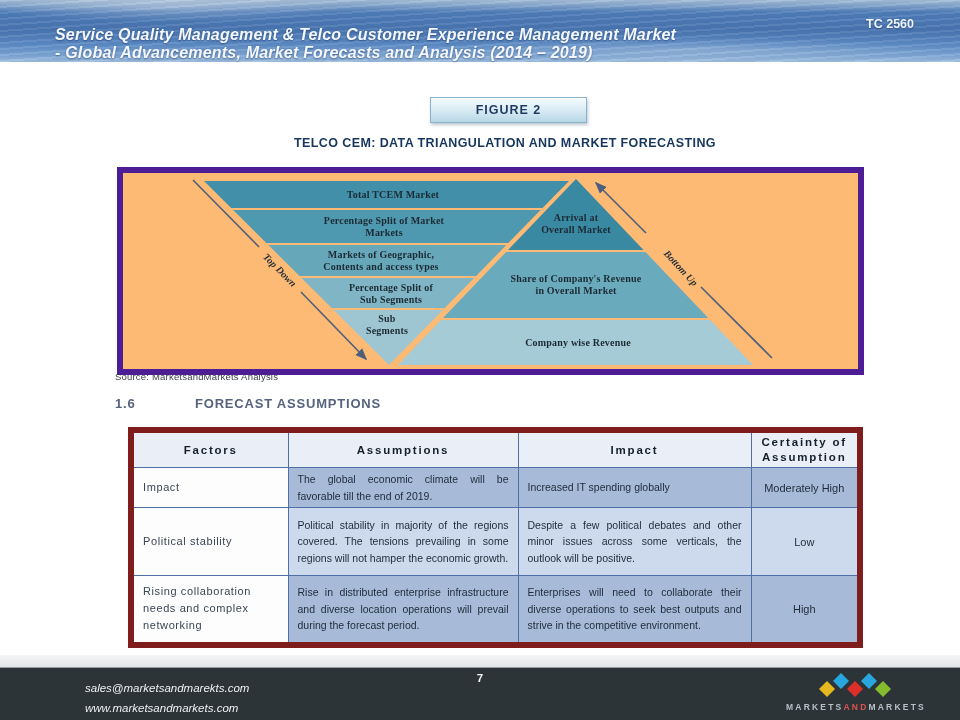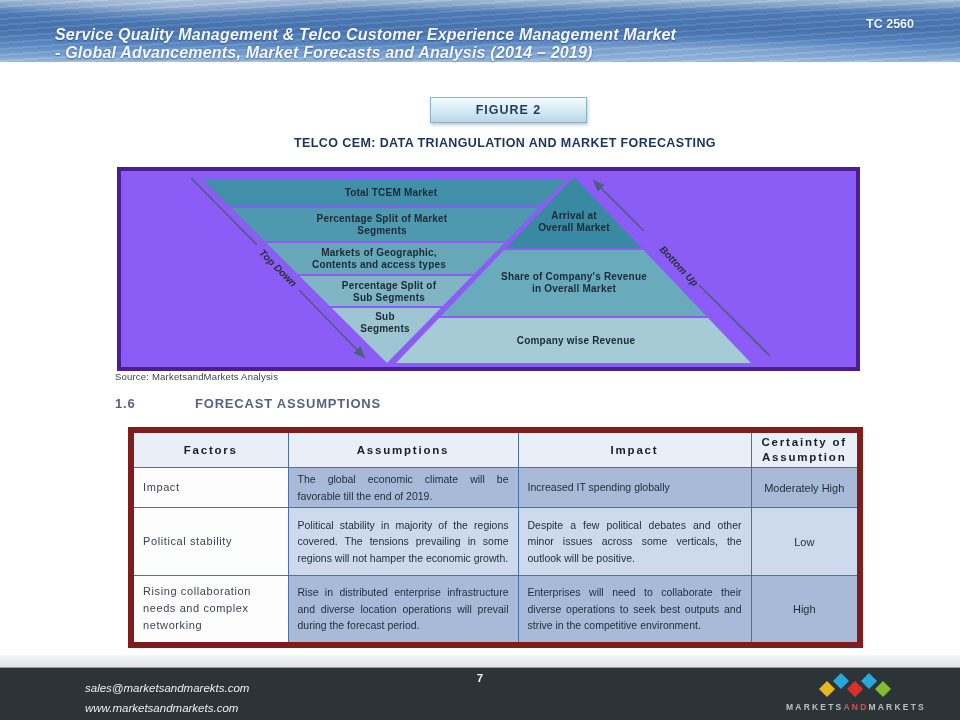--- a/index.html
+++ b/index.html
@@ -41,21 +41,21 @@
     margin-left:32px;
   }
   .figure-title {
     position:absolute; left:0; top:136px; width:960px; text-align:center;
     color:#17365d; font-weight:bold; font-size:12.5px; letter-spacing:.4px;padding-left:25px;
   }
 
   
   .diagram-box {
     position:absolute; left:117px; top:167px; width:735px; height:196px;
-    border:4px solid #4c1d95; background:#8b5cf6;
+    border:6px solid #4c1d95; background:#fdba74;font-family:Liberation Serif, serif;
   }
   .diagram-box svg { position:absolute; left:0; top:0; }
   .band-label {
     position:absolute; transform:translate(-50%,-50%);
     white-space:pre-line; text-align:center;
     font-size:10px; font-weight:bold; color:#1c2a33;
     line-height:11.5px; letter-spacing:.2px;
   }
   .arrow-label {
     position:absolute; transform:translate(-50%,-50%) rotate(45deg);
@@ -166,21 +166,21 @@
       <rect x="258" y="147" width="385" height="45" fill="#a4cbd6"></rect>
     </g>
     <line x1="70" y1="7" x2="136" y2="74" stroke="#4e5f7d" stroke-width="1.6"></line>
     <line x1="178" y1="119" x2="243" y2="186" stroke="#4e5f7d" stroke-width="1.6" marker-end="url(#ah)"></line>
     <line x1="649" y1="185" x2="578" y2="114" stroke="#4e5f7d" stroke-width="1.6"></line>
     <line x1="523" y1="60" x2="473" y2="10" stroke="#4e5f7d" stroke-width="1.6" marker-end="url(#ah)"></line>
   </svg>
 
   <div class="band-label" style="left:270px; top:22px;">Total TCEM Market</div>
   <div class="band-label" style="left:261px; top:53px;">Percentage Split of Market
-Segments</div>
+Markets</div>
   <div class="band-label" style="left:258px; top:87px;">Markets of Geographic,
 Contents and access types</div>
   <div class="band-label" style="left:268px; top:120px;">Percentage Split of
 Sub Segments</div>
   <div class="band-label" style="left:264px; top:151px;">Sub
 Segments</div>
 
   <div class="band-label" style="left:453px; top:50px;">Arrival at
 Overall Market</div>
   <div class="band-label" style="left:453px; top:111px;">Share of Company's Revenue

